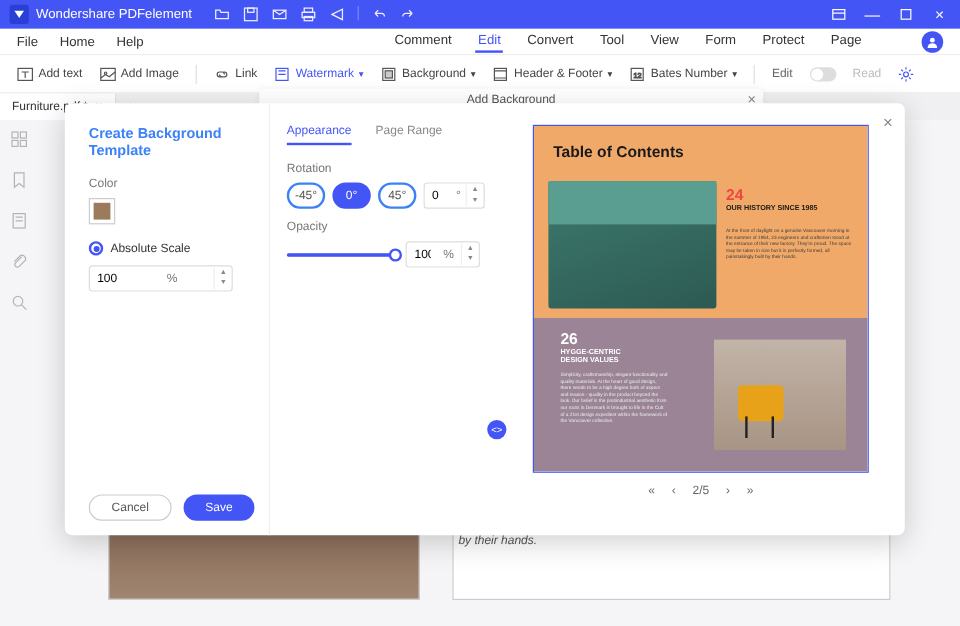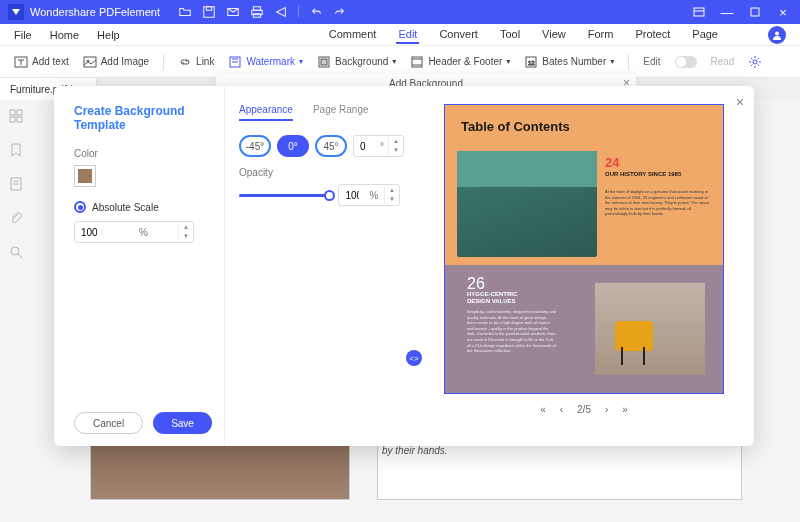--- a/index.html
+++ b/index.html
@@ -72,21 +72,21 @@
 .panel-right{flex:1;padding:18px 16px 10px;display:flex;flex-direction:column;align-items:center;position:relative}
 .preview{width:280px;height:290px;border:1px solid #4355f5;position:relative;overflow:hidden}
 .pv-top{position:absolute;left:0;top:0;right:0;height:160px;background:#f0a968}
 .pv-bot{position:absolute;left:0;top:160px;right:0;bottom:0;background:#9a8496}
 .pv-title{position:absolute;left:16px;top:14px;font-size:13px;font-weight:700;color:#1a1a1a}
 .pv-card1{position:absolute;left:12px;top:46px;width:140px;height:106px;background:linear-gradient(160deg,#3d7a6e,#2d5a52);border-radius:2px}
 .pv-card1-top{position:absolute;top:0;left:0;right:0;height:36px;background:#5a9d91}
 .pv-num1{position:absolute;left:160px;top:50px;font-size:13px;font-weight:700;color:#ef4444}
 .pv-sub1{position:absolute;left:160px;top:66px;font-size:6px;font-weight:700;color:#1a1a1a;line-height:1.2;width:80px}
 .pv-txt1{position:absolute;left:160px;top:84px;font-size:4px;color:#3a3a3a;width:106px;line-height:1.4}
-.pv-num2{position:absolute;left:22px;top:170px;font-size:16px;font-weight:400;color:#fff}
+.pv-num2{position:absolute;left:22px;top:170px;font-size:13px;font-weight:700;color:#fff}
 .pv-sub2{position:absolute;left:22px;top:186px;font-size:6px;font-weight:700;color:#fff;width:70px;line-height:1.2}
 .pv-txt2{position:absolute;left:22px;top:204px;font-size:4px;color:#eee;width:90px;line-height:1.4}
 .pv-card2{position:absolute;right:18px;top:178px;width:110px;height:92px;background:linear-gradient(180deg,#c2b4a8,#a89484)}
 .pv-chair{position:absolute;left:20px;bottom:10px;width:46px;height:52px}
 .pv-chair-seat{position:absolute;top:8px;left:0;width:38px;height:30px;background:#e8a21a;border-radius:4px}
 .pv-chair-leg{position:absolute;bottom:0;width:2px;height:18px;background:#222}
 .pager{margin-top:10px;display:flex;align-items:center;gap:14px;font-size:10px;color:#666}
 .pager span{cursor:pointer}
 svg{display:block}
 </style>
@@ -346,20 +346,21 @@
           <span>Save</span>
         </div>
     </div>
   </div>
 
   <div class="panel-mid">
     <div class="subtabs">
       <span class="act">Appearance</span>
       <span>Page Range</span>
     </div>
+    <div class="label">Rotation</div>
     <div class="rot-row">
       <div class="rot-btn">-45°</div>
       <div class="rot-btn act">0°</div>
       <div class="rot-btn">45°</div>
       <div class="num-input rot-num" style="width:54px">
         <input style="width: 22px;" value="0">
         <span class="unit">°</span>
         <div class="spin">
             <span>▲</span>
             <span>▼</span>

